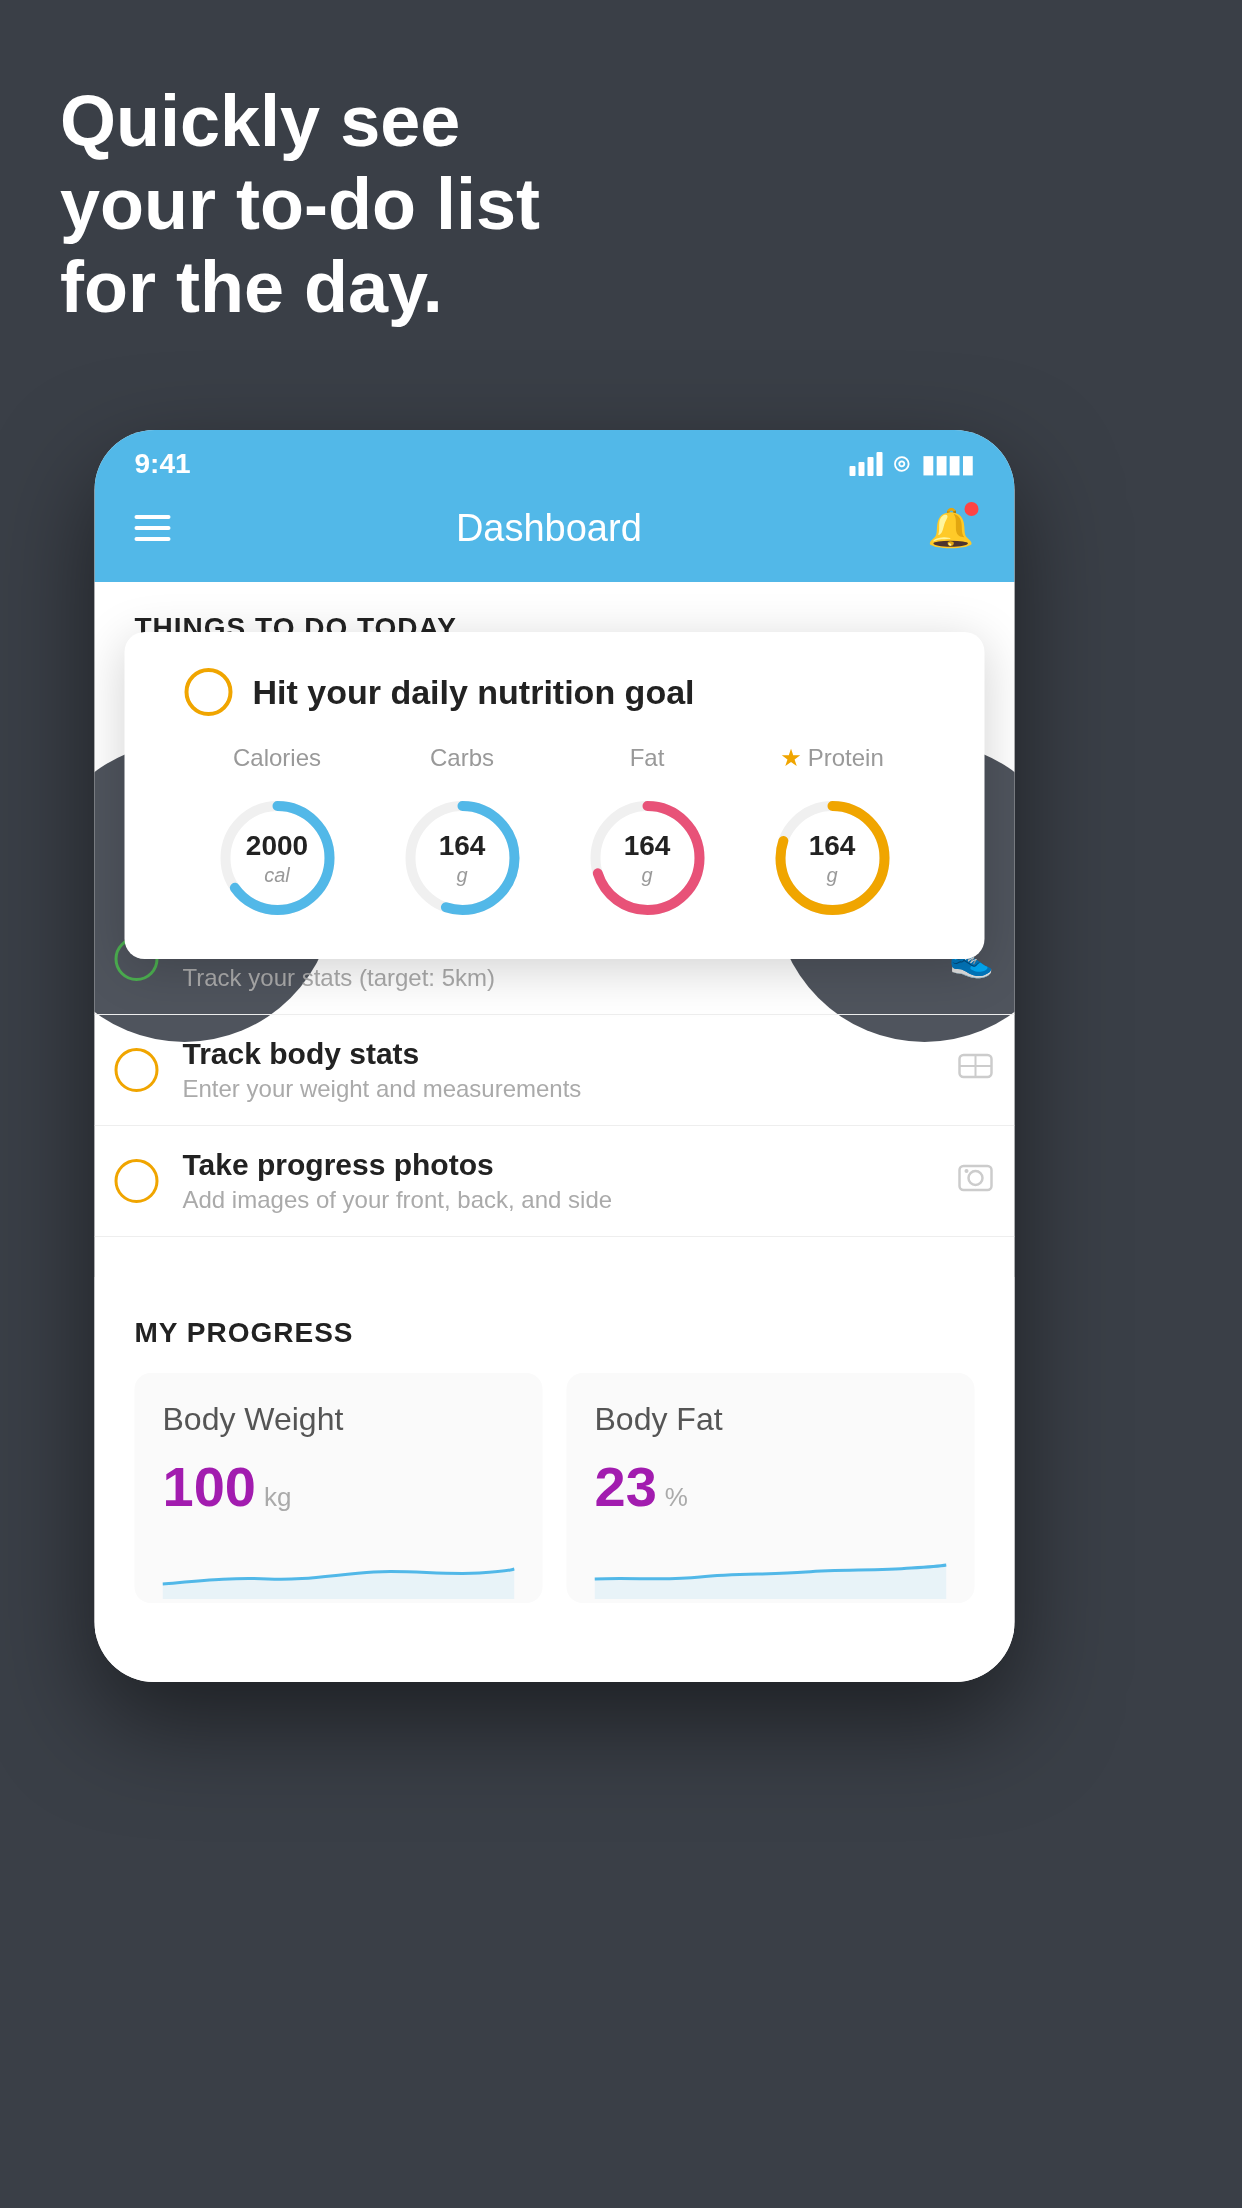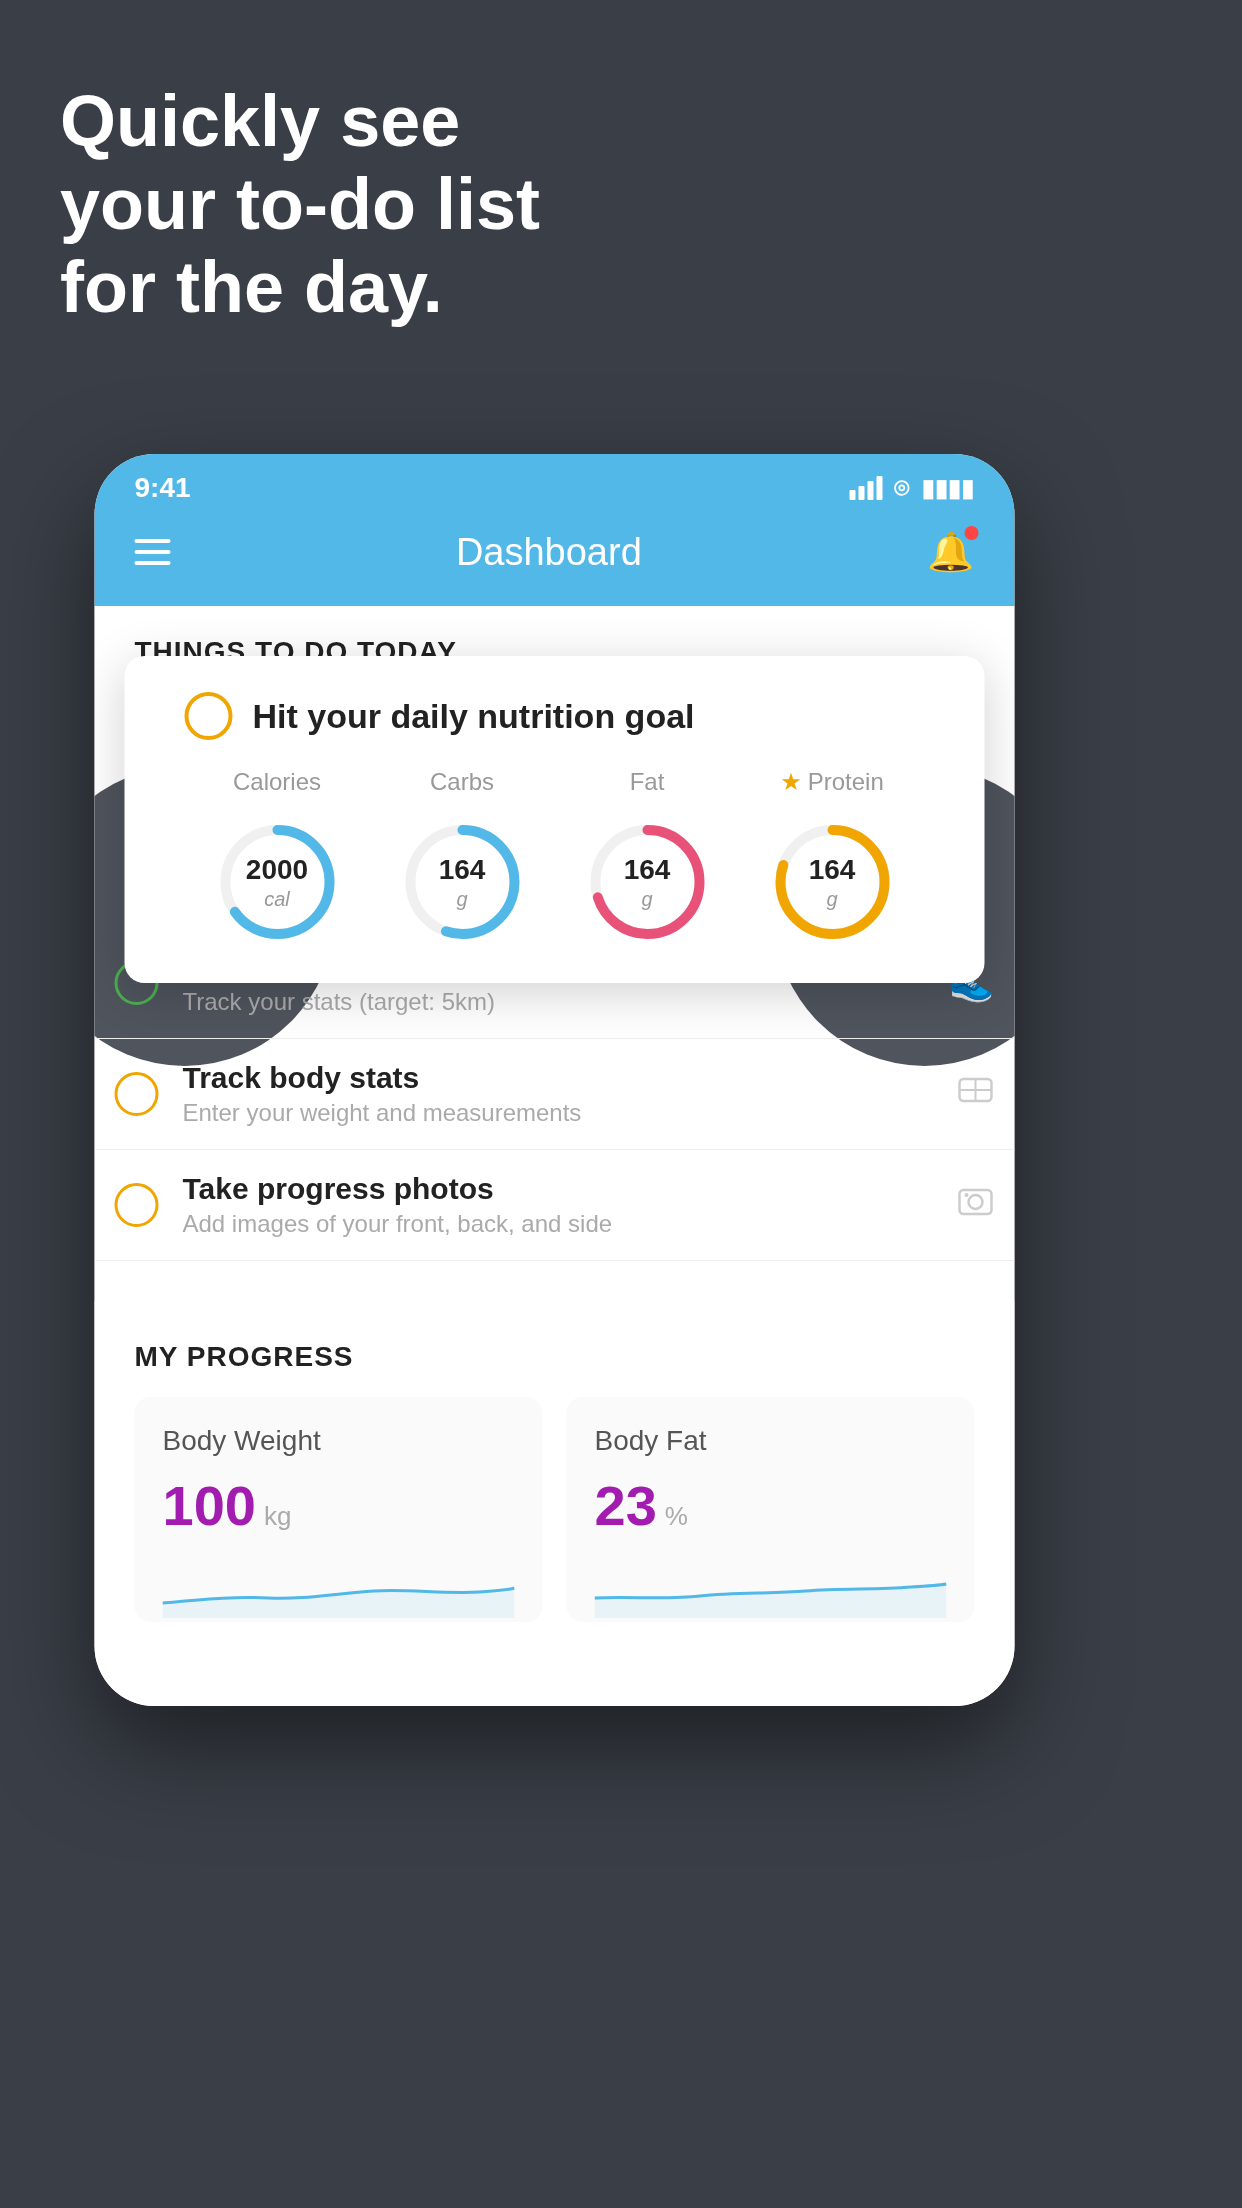--- a/index.html
+++ b/index.html
@@ -25,21 +25,20 @@
       max-width: 600px;
     }
 
     .phone-wrapper {
       position: absolute;
       top: 430px;
       left: 50%;
       transform: translateX(-50%);
       width: 1053px;
       background: transparent;
-      margin-top: 24px;
     }
 
     .phone-frame {
       width: 920px;
       background: #f5f5f5;
       border-radius: 60px;
       overflow: hidden;
       box-shadow: 0 40px 100px rgba(0,0,0,0.5);
       position: relative;
     }
@@ -294,21 +293,21 @@
 
     .progress-card {
       flex: 1;
       background: #fafafa;
       border-radius: 16px;
       padding: 28px 28px 0;
       overflow: hidden;
     }
 
     .progress-card-title {
-      font-size: 28px;
+      font-size: 32px;
       color: #555;
       font-weight: 500;
       margin-bottom: 16px;
     }
 
     .progress-value-row {
       display: flex;
       align-items: baseline;
       gap: 8px;
       margin-bottom: 20px;

